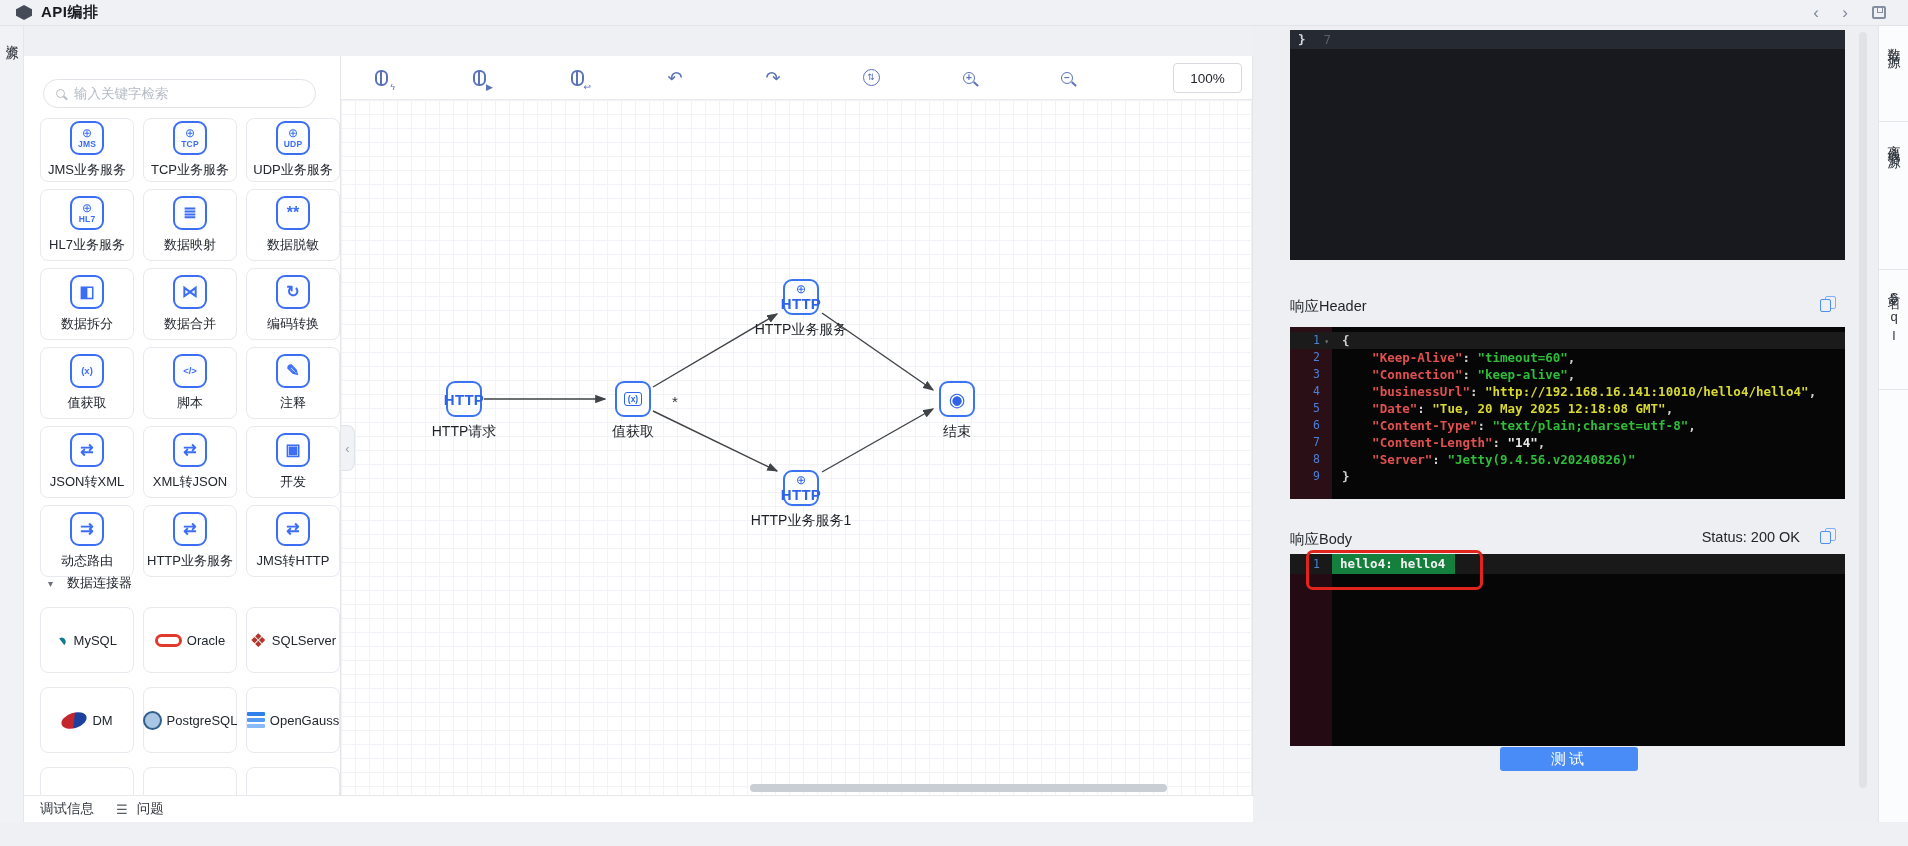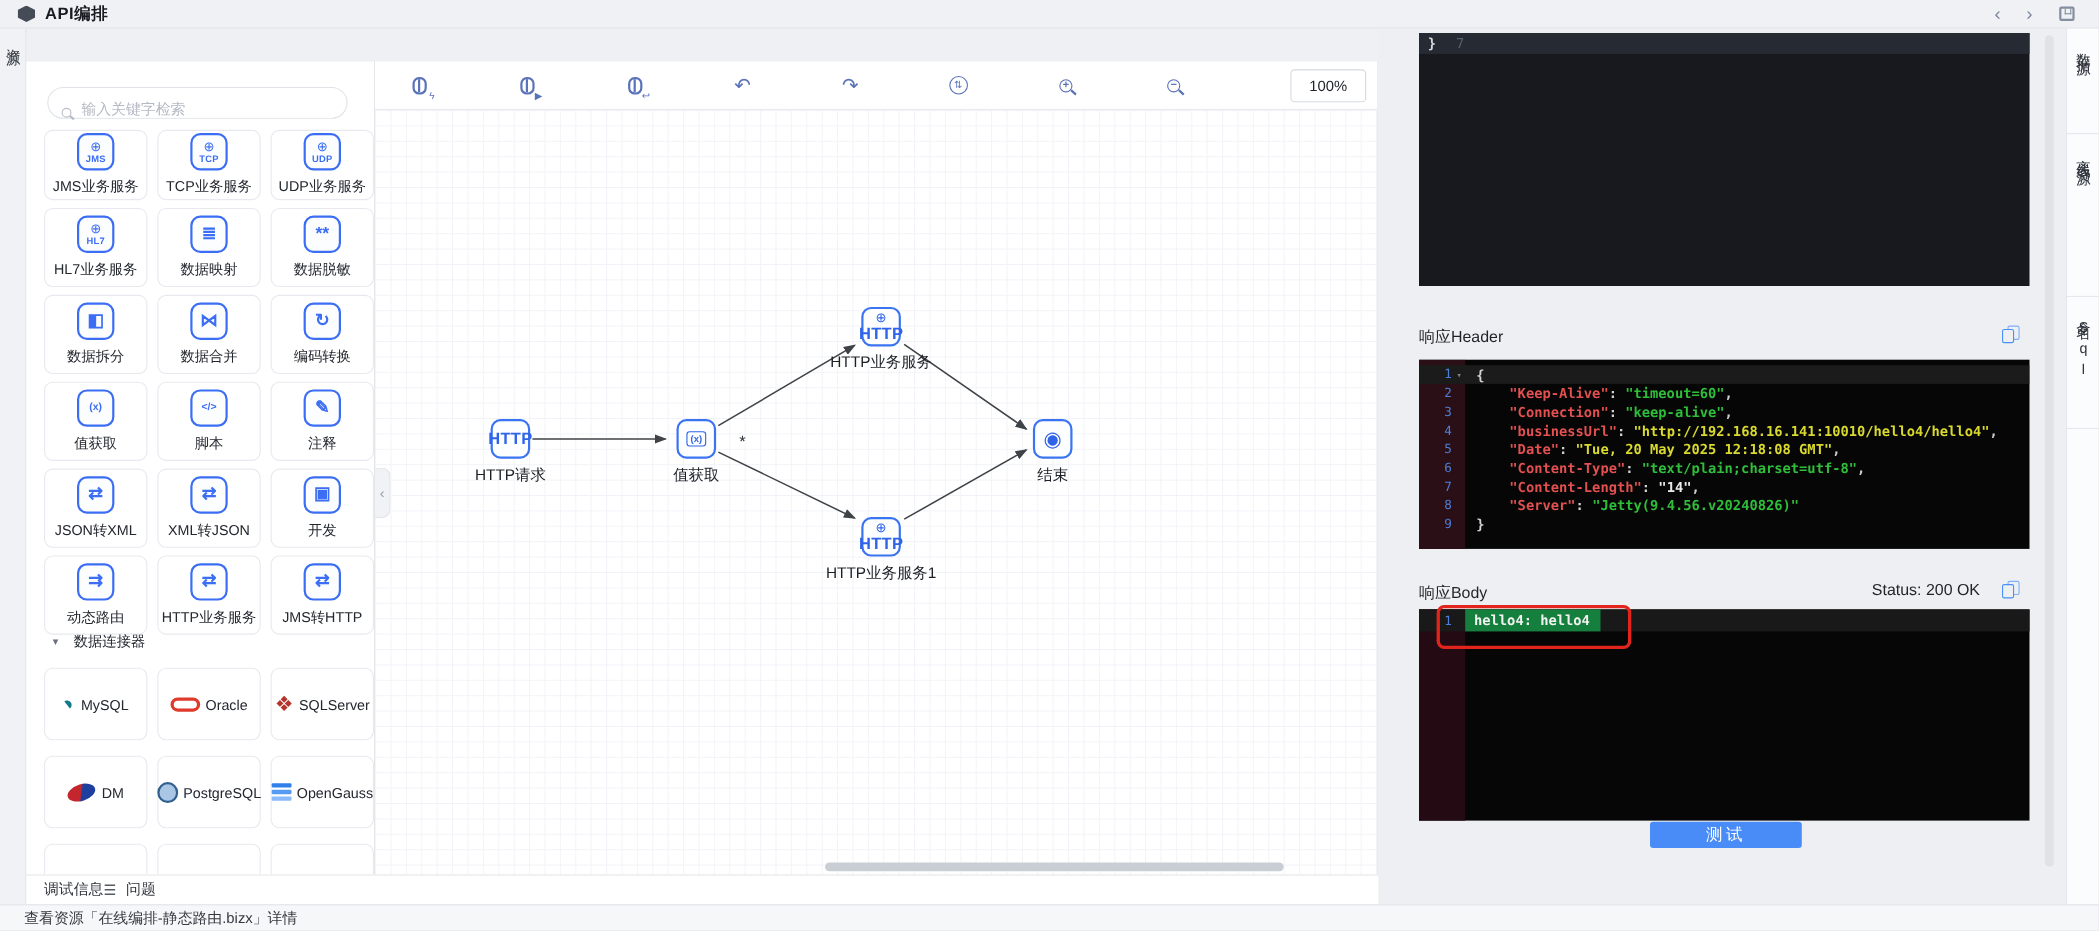--- a/index.html
+++ b/index.html
@@ -21,21 +21,21 @@
 
 
 .tabbar{position:absolute;left:24px;top:26px;width:1229px;height:30px;background:#f3f5f7;border-bottom:2px solid #35639f;display:flex}
 .file-tab{width:208px;background:#fff;border-right:1px solid #e2e4e9;display:flex;align-items:center;gap:8px;padding:0 11px}
 .layers-icon{width:13px;height:3px;background:#3b6ef5;border-radius:1px;box-shadow:0 5px 0 #6b97f7,0 10px 0 #a4c2fa;margin-top:-10px;flex:none}
 .tab-label{font-size:13.5px;color:#22262c;white-space:nowrap}
 .tab-close{color:#5b626d;font-size:15px;margin-left:3px;line-height:1}
 
 
 .left-panel{position:absolute;left:24px;top:56px;width:317px;height:739px;background:#fff;border-right:1px solid #e4e6ea;overflow:hidden}
-.searchbox{position:absolute;left:19px;top:23px;width:273px;height:29px;border:1px solid #e0e3e8;border-radius:15px;background:#fff;display:flex;align-items:flex-end;padding:0 12px;gap:9px}
+.searchbox{position:absolute;left:19px;top:23px;width:273px;height:29px;border:1px solid #e0e3e8;border-radius:15px;background:#fff;display:flex;align-items:center;padding:0 12px;gap:9px}
 .search-lens{width:9px;height:9px;border:1.5px solid #b7bdc7;border-radius:50%;position:relative;flex:none}
 .search-lens:after{content:"";position:absolute;width:5px;height:1.5px;background:#b7bdc7;right:-4px;bottom:-1px;transform:rotate(40deg)}
 .searchbox input{border:none;outline:none;font-size:13.5px;color:#444;width:100%;font-family:inherit}
 .searchbox input::placeholder{color:#b4bac4}
 .pal-grid{position:absolute;left:16px;top:54px;display:grid;grid-template-columns:94px 94px 94px;grid-auto-rows:72px;gap:7px 9px}
 .card{background:#fff;border:1px solid #e7e9ee;border-radius:8px;display:flex;flex-direction:column;align-items:center;justify-content:center;gap:6px}
 .card.clip{height:64px;align-self:end}
 .pic{width:34px;height:34px;border:2px solid #3b6ef5;border-radius:9px;background:#fcfdff;color:#3b6ef5;display:flex;flex-direction:column;align-items:center;justify-content:center;line-height:1;flex:none}
 .pic .globe{font-size:12px;margin-bottom:1px}
 .pic .pbadge{font-size:8.5px;font-weight:700;letter-spacing:.2px}
@@ -112,21 +112,21 @@
 .red-box{position:absolute;left:53px;top:524px;width:177px;height:40px;border:3.5px solid #e1251c;border-radius:7px;pointer-events:none}
 .test-btn{position:absolute;left:247px;top:721px;width:138px;height:24px;background:#4a8cf7;color:#fff;font-size:15px;border:none;border-radius:3px;display:flex;align-items:center;justify-content:center;letter-spacing:3px;font-family:Liberation Serif, serif}
 .panel-scroll{position:absolute;left:606px;top:6px;width:8px;height:756px;background:#dfe2e7;border-radius:4px}
 
 
 .right-strip{position:absolute;left:1878px;top:26px;width:30px;height:796px;background:#fbfcfd;border-left:1px solid #e2e5e9}
 .vtab{display:flex;align-items:flex-start;justify-content:center;border-bottom:1px solid #e4e7eb;padding-top:12px}
 .vtab span{writing-mode:vertical-lr;text-orientation:upright;font-size:13px;color:#2c313a;letter-spacing:4px}
 
 
-.bottom-bar{position:absolute;left:24px;top:795px;width:1229px;height:27px;background:#fff;border-top:1px solid #e6e8ec;display:flex;align-items:center;padding-left:16px;font-size:13.5px;color:#30353c}
+.bottom-bar{position:absolute;left:24px;top:795px;width:1229px;height:27px;background:#fff;border-top:1px solid #e6e8ec;display:flex;align-items:center;padding-left:16px;gap:22px;font-size:13.5px;color:#30353c}
 .bb-group{display:flex;align-items:center;gap:9px}
 .list-glyph{color:#555c66;font-size:13px}
 .status-bar{position:absolute;left:0;top:822px;width:1908px;height:24px;background:#f6f7f9;border-top:1px solid #e3e5e9;display:flex;align-items:center;padding-left:22px;font-size:13.5px;color:#34383e}
 </style>
 </head>
 <body>
 
 <div class="app">
 
   <header class="titlebar">
@@ -471,17 +471,14 @@
       </div>
     </div>
 
   <div class="bottom-bar">
     <span>调试信息</span>
     <span class="bb-group">
       <span class="list-glyph">☰</span>
       <span>问题</span>
     </span>
   </div>
-  <div class="status-bar">
-    <span>查看资源「在线编排-静态路由.bizx」详情</span>
-  </div>
 
 </div>
 
 </body></html>

